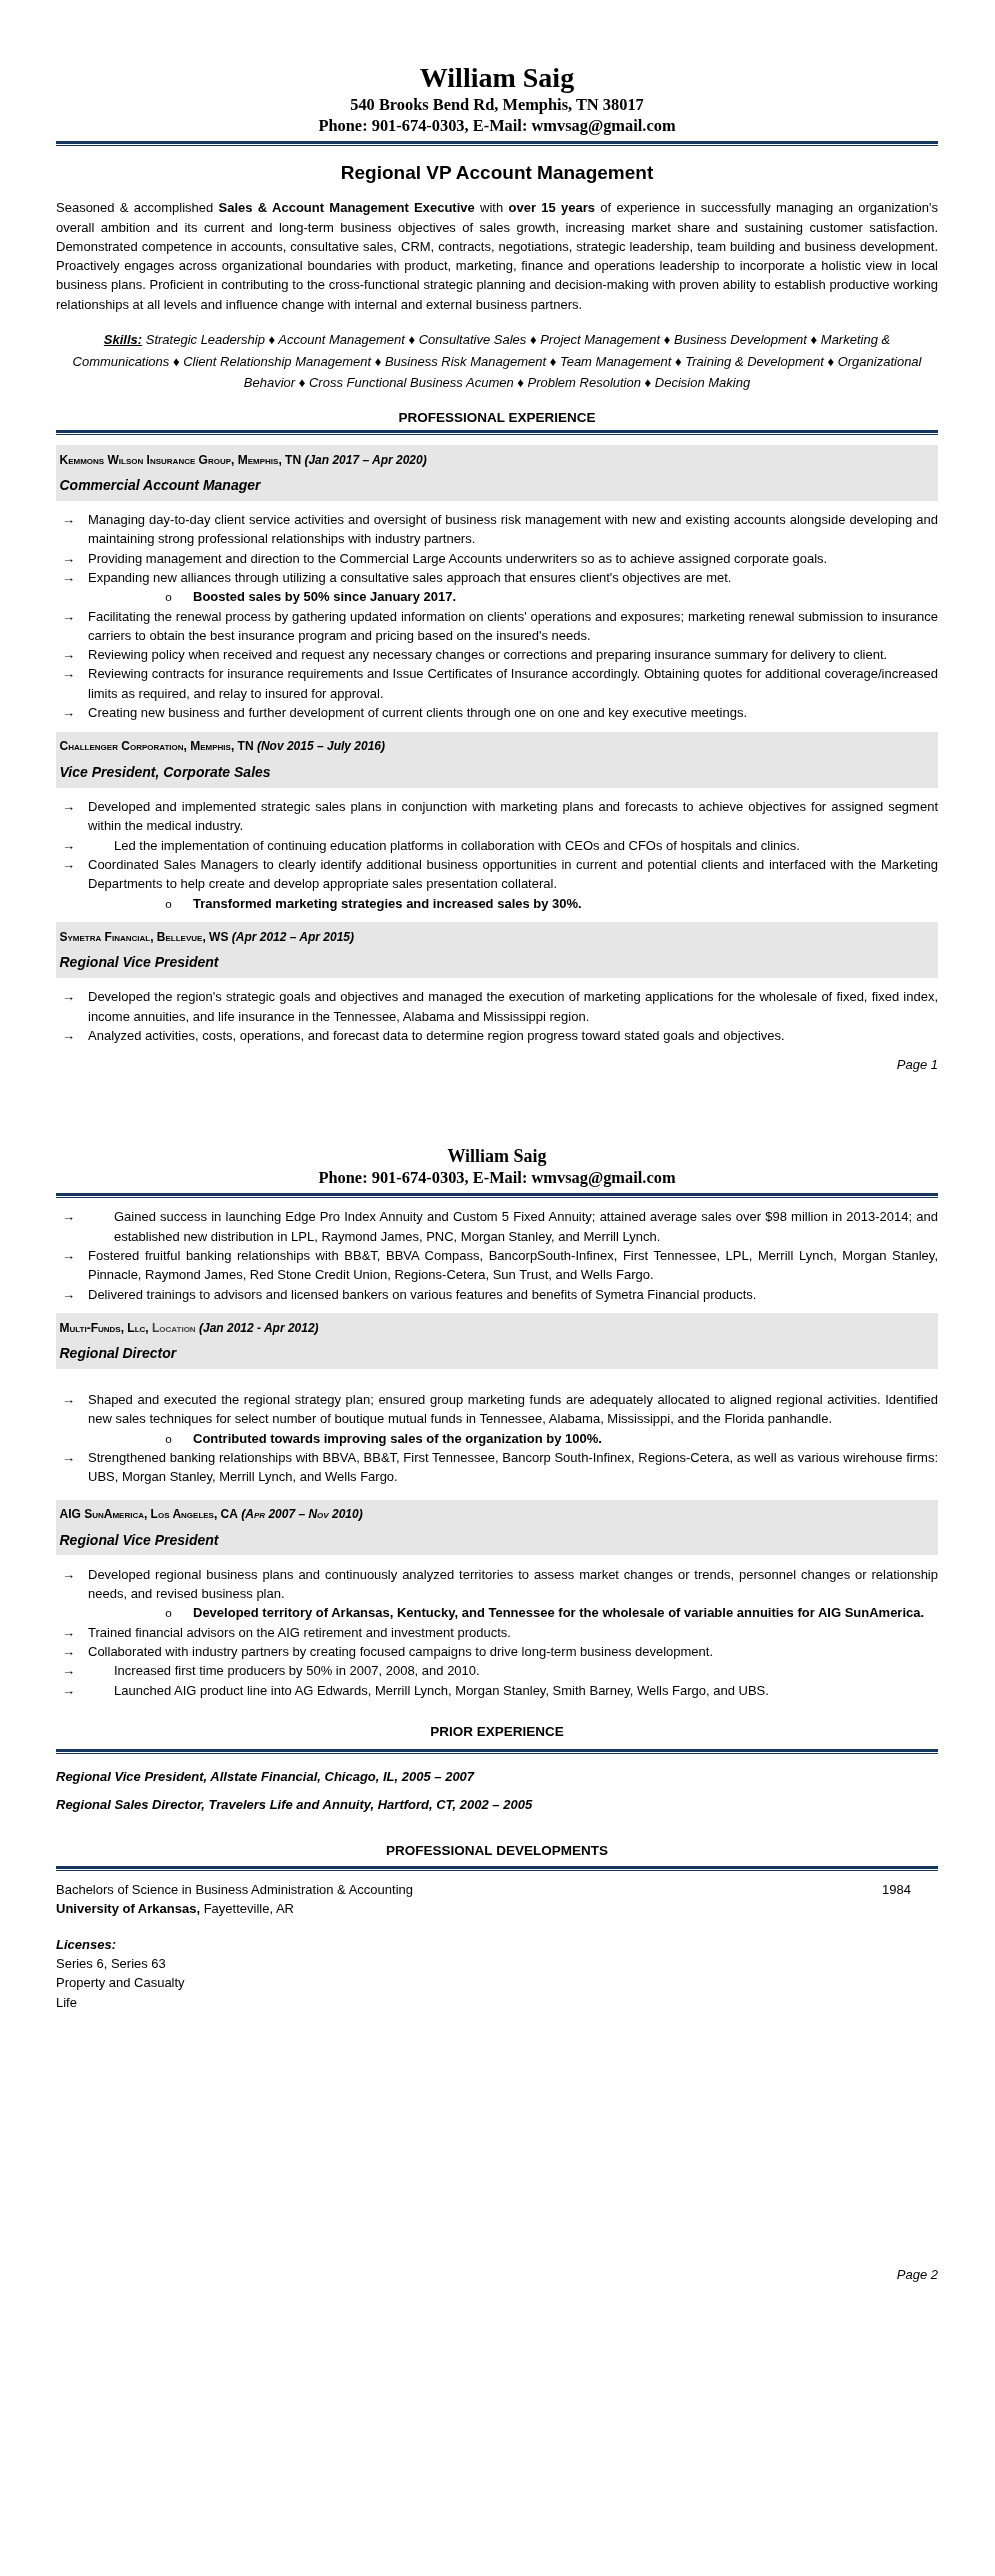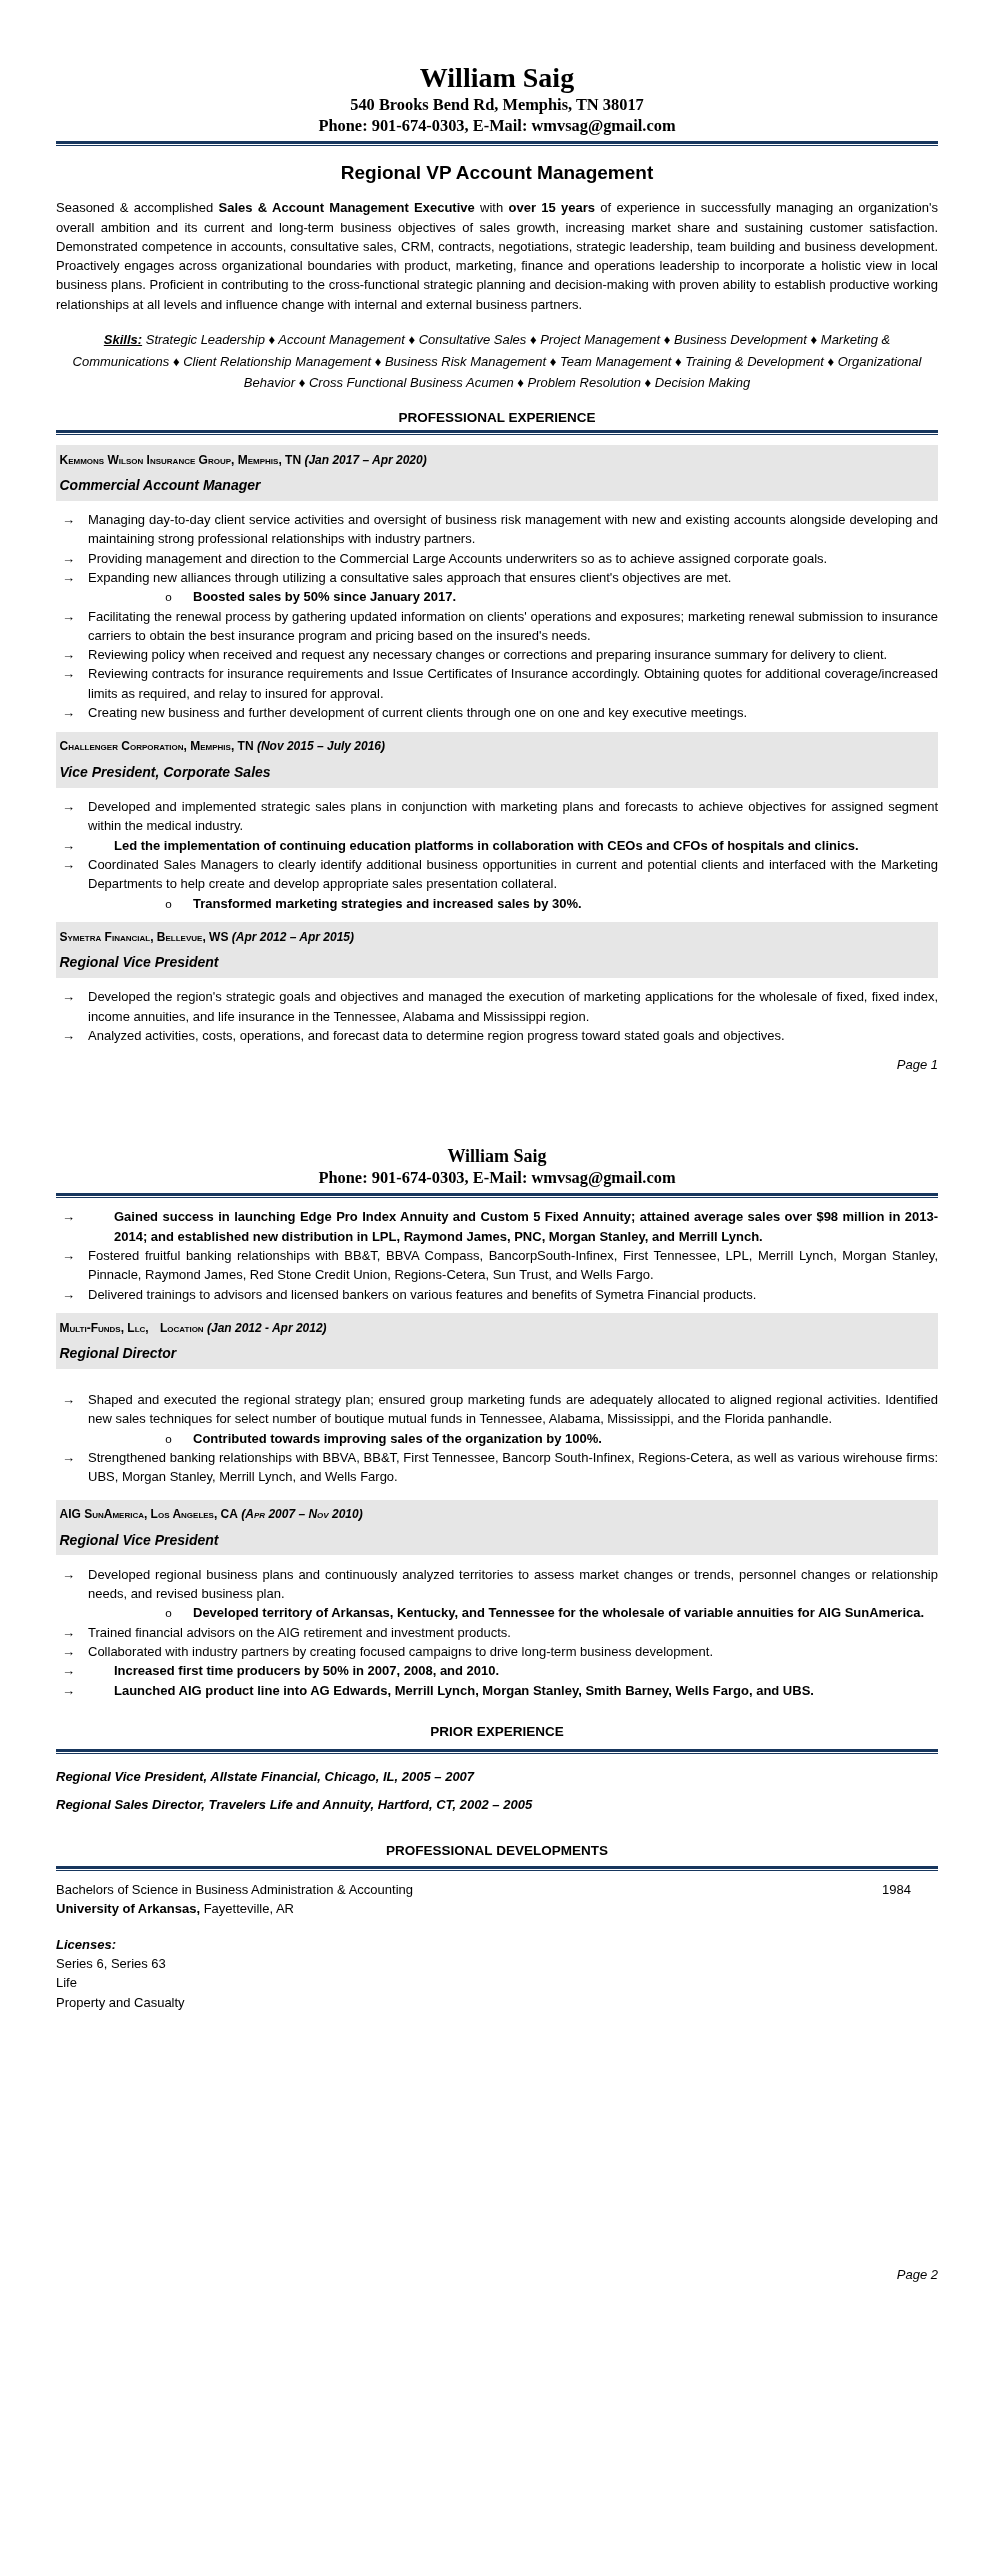--- a/index.html
+++ b/index.html
@@ -24,28 +24,28 @@
   .skills { margin-top:15px; text-align:center; font-style:italic; line-height:21.7px; }
   .skills .lbl { font-weight:bold; text-decoration:underline; }
 
   .sect-head { font-weight:bold; font-size:13.5px; line-height:17.6px; text-align:center; margin-top:15px; }
   .sect-rule { margin-top:3.5px; }
 
   .jobhead { background:#e6e6e6; margin-top:9.4px; padding:4.7px 5.9px 5.9px 3.5px; }
   .jobhead .line1 { font-size:12px; font-weight:bold; line-height:20px; }
   .sc { font-variant:small-caps; }
   .dates { font-style:italic; }
-  .loc-blue { color:#000000;margin-left:8px; }
+  .loc-blue { color:#404040; }
   .jobtitle { font-size:14px; font-weight:bold; font-style:italic; line-height:20px; margin-top:5.3px; }
 
   .bullets { margin-top:9.4px; }
   .b { display:flex; }
   .b .m { flex:none; width:32px; padding-left:5.9px; box-sizing:border-box; }
   .b .t { flex:1; text-align:justify; }
-  .b .t.bold { font-weight:bold;padding-left:26px; }
+  .b .t.bold { font-weight:normal;padding-left:26px; }
   .b.sub { margin-left:101px; }
   .b.sub .m { width:36px; padding-left:8.2px; font-size:11.7px; }
   .b.sub .t { font-weight:bold; text-align:left; }
 
   .page-foot { text-align:right; font-style:italic; margin-top:9.4px; }
 
   .page-gap { height:71px; }
   .p2-name { font-family:"Liberation Serif", serif; font-weight:bold; font-size:18px;
              line-height:22px; text-align:center; }
 
@@ -240,21 +240,21 @@
     <div class="rule" style="margin-top:5.9px;"></div>
 
     <div class="edu-row">
       <span>Bachelors of Science in Business Administration &amp; Accounting</span>
       <span class="yr">1984</span>
     </div>
     <div class="uni-line"><span class="uni">University of Arkansas,</span><span> Fayetteville, AR</span></div>
 
     <div class="lic-label">Licenses:</div>
     <div class="lic-line">Series 6, Series 63</div>
+    <div class="lic-line">Property and Casualty</div>
     <div class="lic-line">Life</div>
-    <div class="lic-line">Property and Casualty</div>
 
     <div class="end-gap"></div>
     <div class="page-foot">Page 2</div>
 
   </div>
 </div>
 
 
 </body></html>

